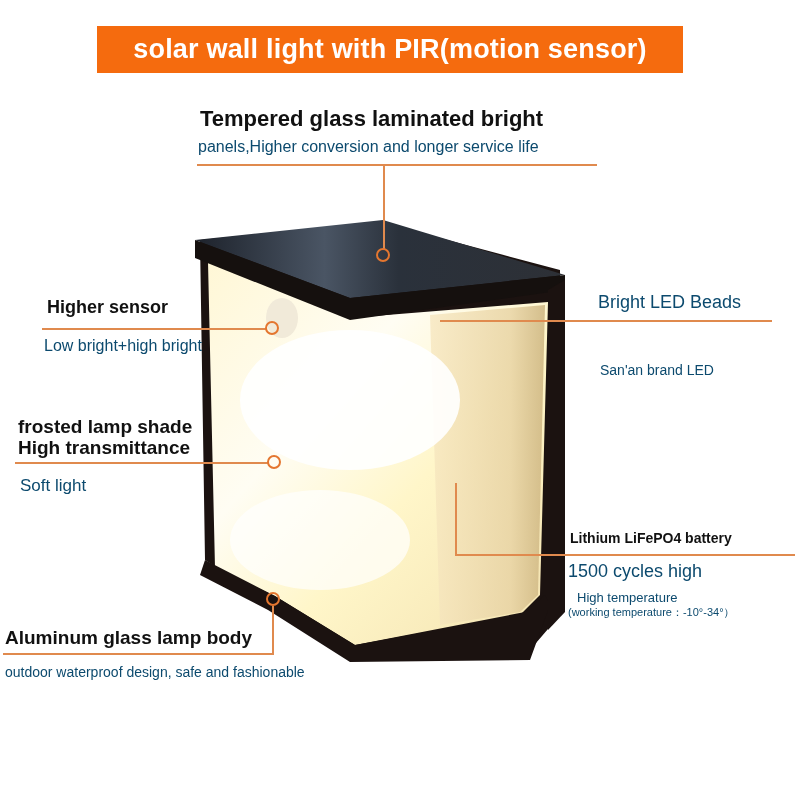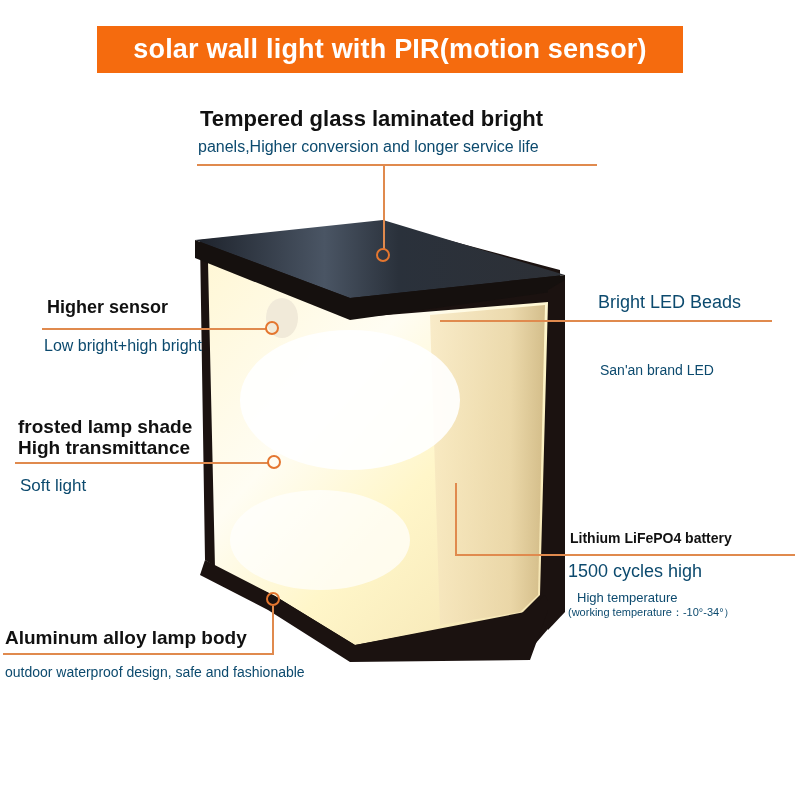--- a/index.html
+++ b/index.html
@@ -98,14 +98,14 @@
 <div class="line" style="left:455px; top:483px; width:2px; height:72px;"></div>
 <div class="line" style="left:455px; top:554px; width:340px; height:2px;"></div>
 <div class="abs h-bold" style="left:570px; top:530px; font-size:14px;">Lithium LiFePO4 battery</div>
 <div class="abs t-norm" style="left:568px; top:561px; font-size:18px;">1500 cycles high</div>
 <div class="abs t-norm" style="left:569px; top:590px; font-size:13px;margin-left:8px;">High temperature</div>
 <div class="abs t-norm" style="left:568px; top:605px; font-size:11px;">(working temperature：-10°-34°）</div>
 
 <div class="circle" style="left:266px; top:592px; border-color:#e4762f;"></div>
 <div class="line" style="left:272px; top:606px; width:2px; height:48px;"></div>
 <div class="line" style="left:3px; top:653px; width:271px; height:2px;"></div>
-<div class="abs h-bold" style="left:5px; top:627px; font-size:19px;">Aluminum alloy lamp body</div>
+<div class="abs h-bold" style="left:5px; top:627px; font-size:19px;">Aluminum glass lamp body</div>
 <div class="abs t-norm" style="left:5px; top:664px; font-size:14px;">outdoor waterproof design, safe and fashionable</div>
 
 </body></html>

